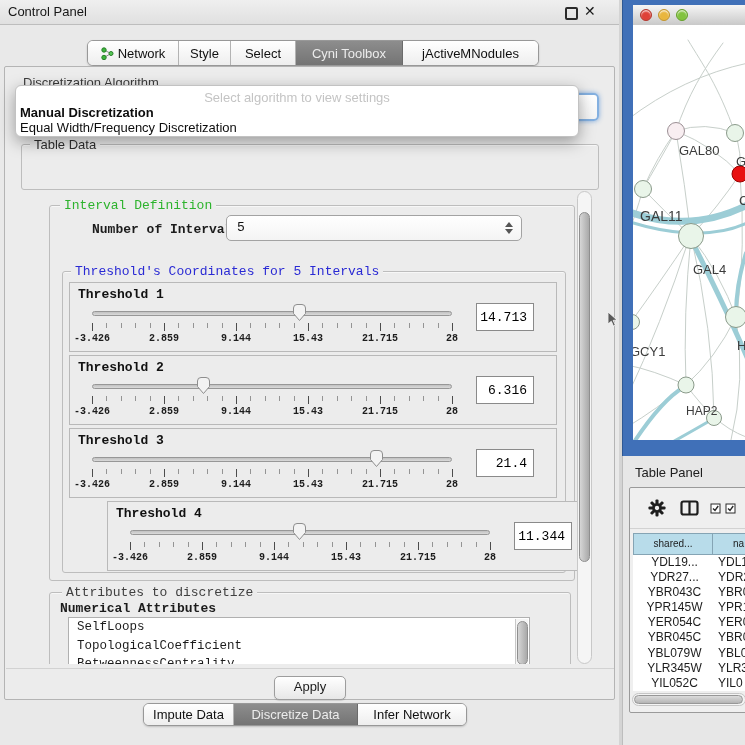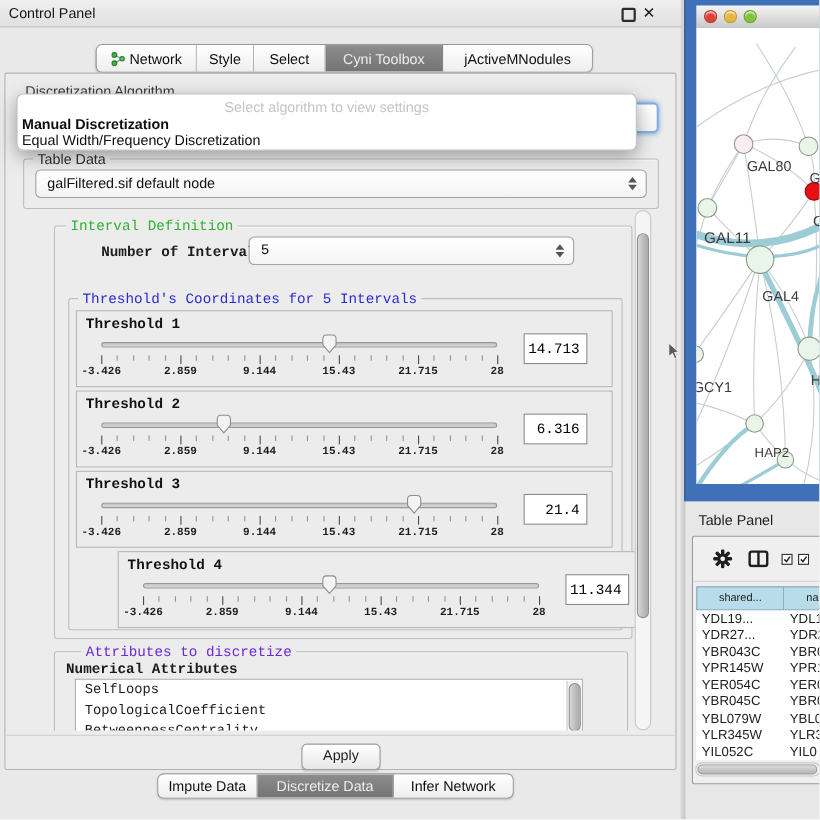--- a/index.html
+++ b/index.html
@@ -71,21 +71,21 @@
   #table-region{left:622px;top:456px;width:123px;height:289px;background:#e7e7e7;border-left:1px solid #bdbdbd;}
   #tp-title{left:12px;top:9px;font-size:13px;color:#202020;}
   #tp-panel{left:6px;top:31px;width:120px;height:226px;background:#efefef;border:1px solid #9a9a9a;border-radius:2px;box-sizing:border-box;}
   #tp-toolbar{left:0;top:0;width:100%;height:40px;border-bottom:1px solid #d2d2d2;}
   .tbi{position:absolute;top:11px;cursor:pointer;}
   #tp-header{left:3px;top:45px;width:200px;height:22px;display:flex;}
   .hcell{box-sizing:border-box;border:1px solid #85a4b4;background:#b8dcea;font-size:10px;text-align:center;line-height:20px;cursor:pointer;}
   #tp-rows{left:3px;top:67px;width:200px;height:136px;background:#fff;overflow:hidden;}
   .trow{display:flex;height:15.1px;font-size:12px;cursor:pointer;background:#fff;}
   .trow span{display:block;white-space:nowrap;overflow:hidden;}
-  .trow .c1{width:78px;padding-left:5px;box-sizing:border-box;}
+  .trow .c1{width:78px;padding-left:5px;box-sizing:border-box;text-align:center;}
   .trow .c2{padding-left:7px;}
   #tp-hscroll{left:2px;top:205px;width:114px;height:13px;background:#f4f4f4;border:1px solid #c6c6c6;border-radius:7px;box-sizing:border-box;}
   #tp-hthumb{position:absolute;left:1px;top:1px;width:109px;height:9px;border-radius:5px;background:linear-gradient(#dcdcdc,#b4b4b4);border:1px solid #979797;box-sizing:border-box;cursor:pointer;}
   #mouse-cursor{left:608px;top:312px;z-index:50;}
   .icon-svg{display:block;}
 </style>
 </head>
 <body>
 
 <div id="screen">
@@ -128,27 +128,20 @@
       <div class="combo" id="algo-combo"></div>
 
       <div class="abs" id="algo-popup">
         <div class="abs" id="popup-placeholder">Select algorithm to view settings</div>
         <div class="popup-option" style="top:19px;font-weight:bold;">Manual Discretization</div>
         <div class="popup-option" style="top:34px;">Equal Width/Frequency Discretization</div>
       </div>
 
       <div class="group" style="left:16px;top:77px;width:576px;height:44px;">
         <div class="group-title" style="left:8px;color:#2f2f2f;">Table Data</div>
-        <div class="combo" style="left:10px;top:9px;width:556px;height:26px;">
-          <span>galFiltered.sif default node</span>
-          <span class="spin">
-              <i class="up"></i>
-              <i class="dn"></i>
-            </span>
-        </div>
       </div>
 
       <div class="abs" id="scrollarea">
 
         <div class="group" style="left:40px;top:14px;width:524px;height:374px;">
           <div class="group-title" style="left:10px;color:#2db32d;">Interval Definition</div>
           <div class="abs" style="left:42px;top:16px;font-size:13px;font-weight:bold;">Number of Intervals</div>
           <div class="combo" style="left:176px;top:9px;width:296px;height:26px;">
             <span>5</span>
             <span class="spin">
@@ -350,21 +343,21 @@
         </svg>
       </div>
     </div>
     <input class="value-box" value="11.344" style="">
   </div>
               </div>
           </div>
         </div>
 
         <div class="group" style="left:40px;top:401px;width:520px;height:160px;">
-          <div class="group-title" style="left:24px;color:#6d28d9;">Attributes to discretize</div>
+          <div class="group-title" style="left:12px;color:#404040;">Attributes to discretize</div>
           <div class="abs" style="left:10px;top:8px;font-size:13px;font-weight:bold;">Numerical Attributes</div>
           <div class="abs" id="attr-list">
             <div class="vscroll" style="right:1px;top:1px;width:13px;height:116px;border-radius:0;border-top:none;border-bottom:none;border-right:none;">
               <div class="vthumb" style="top:2px;height:44px;"></div>
             </div>
           <div class="attr-item">SelfLoops</div>
               <div class="attr-item">TopologicalCoefficient</div>
               <div class="attr-item">BetweennessCentrality</div>
             </div>
         </div>

